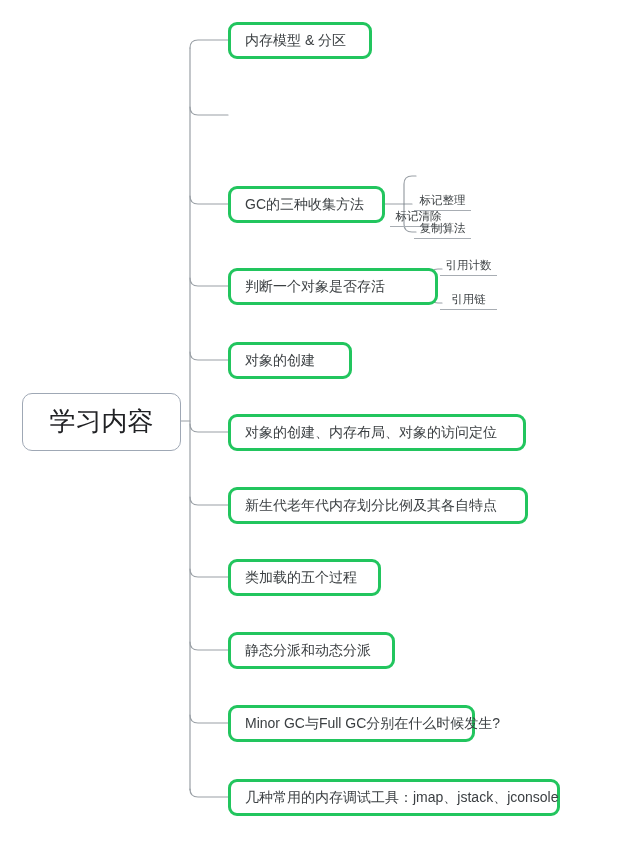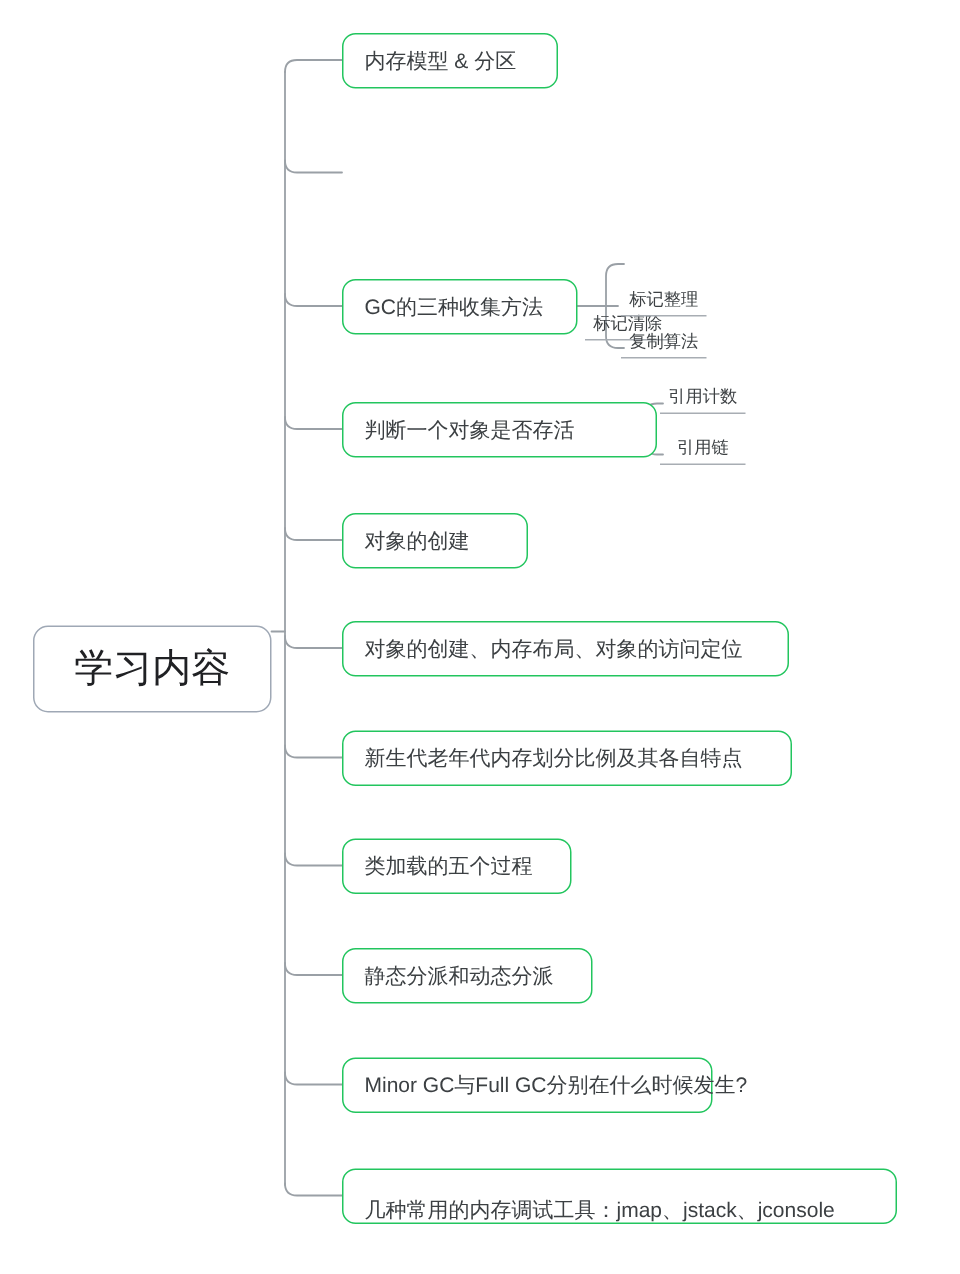--- a/index.html
+++ b/index.html
@@ -28,21 +28,21 @@
     left: 0;
     top: 0;
     width: 640px;
     height: 849px;
     pointer-events: none;
   }
   .node {
     position: absolute;
     box-sizing: border-box;
     background: #ffffff;
-    border: 1px solid #22c55e;
+    border: 3px solid #22c55e;
     border-radius: 9px;
     display: flex;
     align-items: center;
     justify-content: flex-start;
     padding: 0 14px;
     font-size: 14px;
     line-height: 1.2;
     color: #3c4043;
     white-space: nowrap;
   }
@@ -94,21 +94,21 @@
       <path d="M404 204 L404 184 q0 -8 8 -8 L416 176"></path>
       <path d="M404 204 L412 204"></path>
       <path d="M404 204 L404 224 q0 8 8 8 L416 232"></path>
 
       <path d="M411 286 L430 286"></path>
       <path d="M430 286 L430 277 q0 -8 8 -8 L442 269"></path>
       <path d="M430 286 L430 295 q0 8 8 8 L442 303"></path>
     </g>
   </svg>
 
-  <div class="node root" style="left:22px; top:393px; width:159px; height:58px;margin-top:24px;">
+  <div class="node root" style="left:22px; top:393px; width:159px; height:58px;">
     <span>学习内容</span>
   </div>
 
   <div class="node" style="left:228px; top:22px; width:144px; height:37px;">
     <span>内存模型 &amp; 分区</span>
   </div>
 
 
   <div class="node" style="left:228px; top:186px; width:157px; height:37px;">
     <span>GC的三种收集方法</span>
@@ -135,21 +135,21 @@
   </div>
 
   <div class="node" style="left:228px; top:632px; width:167px; height:37px;">
     <span>静态分派和动态分派</span>
   </div>
 
   <div class="node" style="left:228px; top:705px; width:247px; height:37px;">
     <span>Minor GC与Full GC分别在什么时候发生?</span>
   </div>
 
-  <div class="node" style="left:228px; top:779px; width:370px; height:37px;align-items:flex-end;">
+  <div class="node" style="left:228px; top:779px; width:332px; height:37px;">
     <span>几种常用的内存调试工具：jmap、jstack、jconsole</span>
   </div>
 
   <div class="subnode" style="left:390px; top:167px; width:57px;margin-top:44px;">
     <span>标记清除</span>
   </div>
   <div class="subnode" style="left:414px; top:195px; width:57px;">
     <span>标记整理</span>
   </div>
   <div class="subnode" style="left:414px; top:223px; width:57px;">

